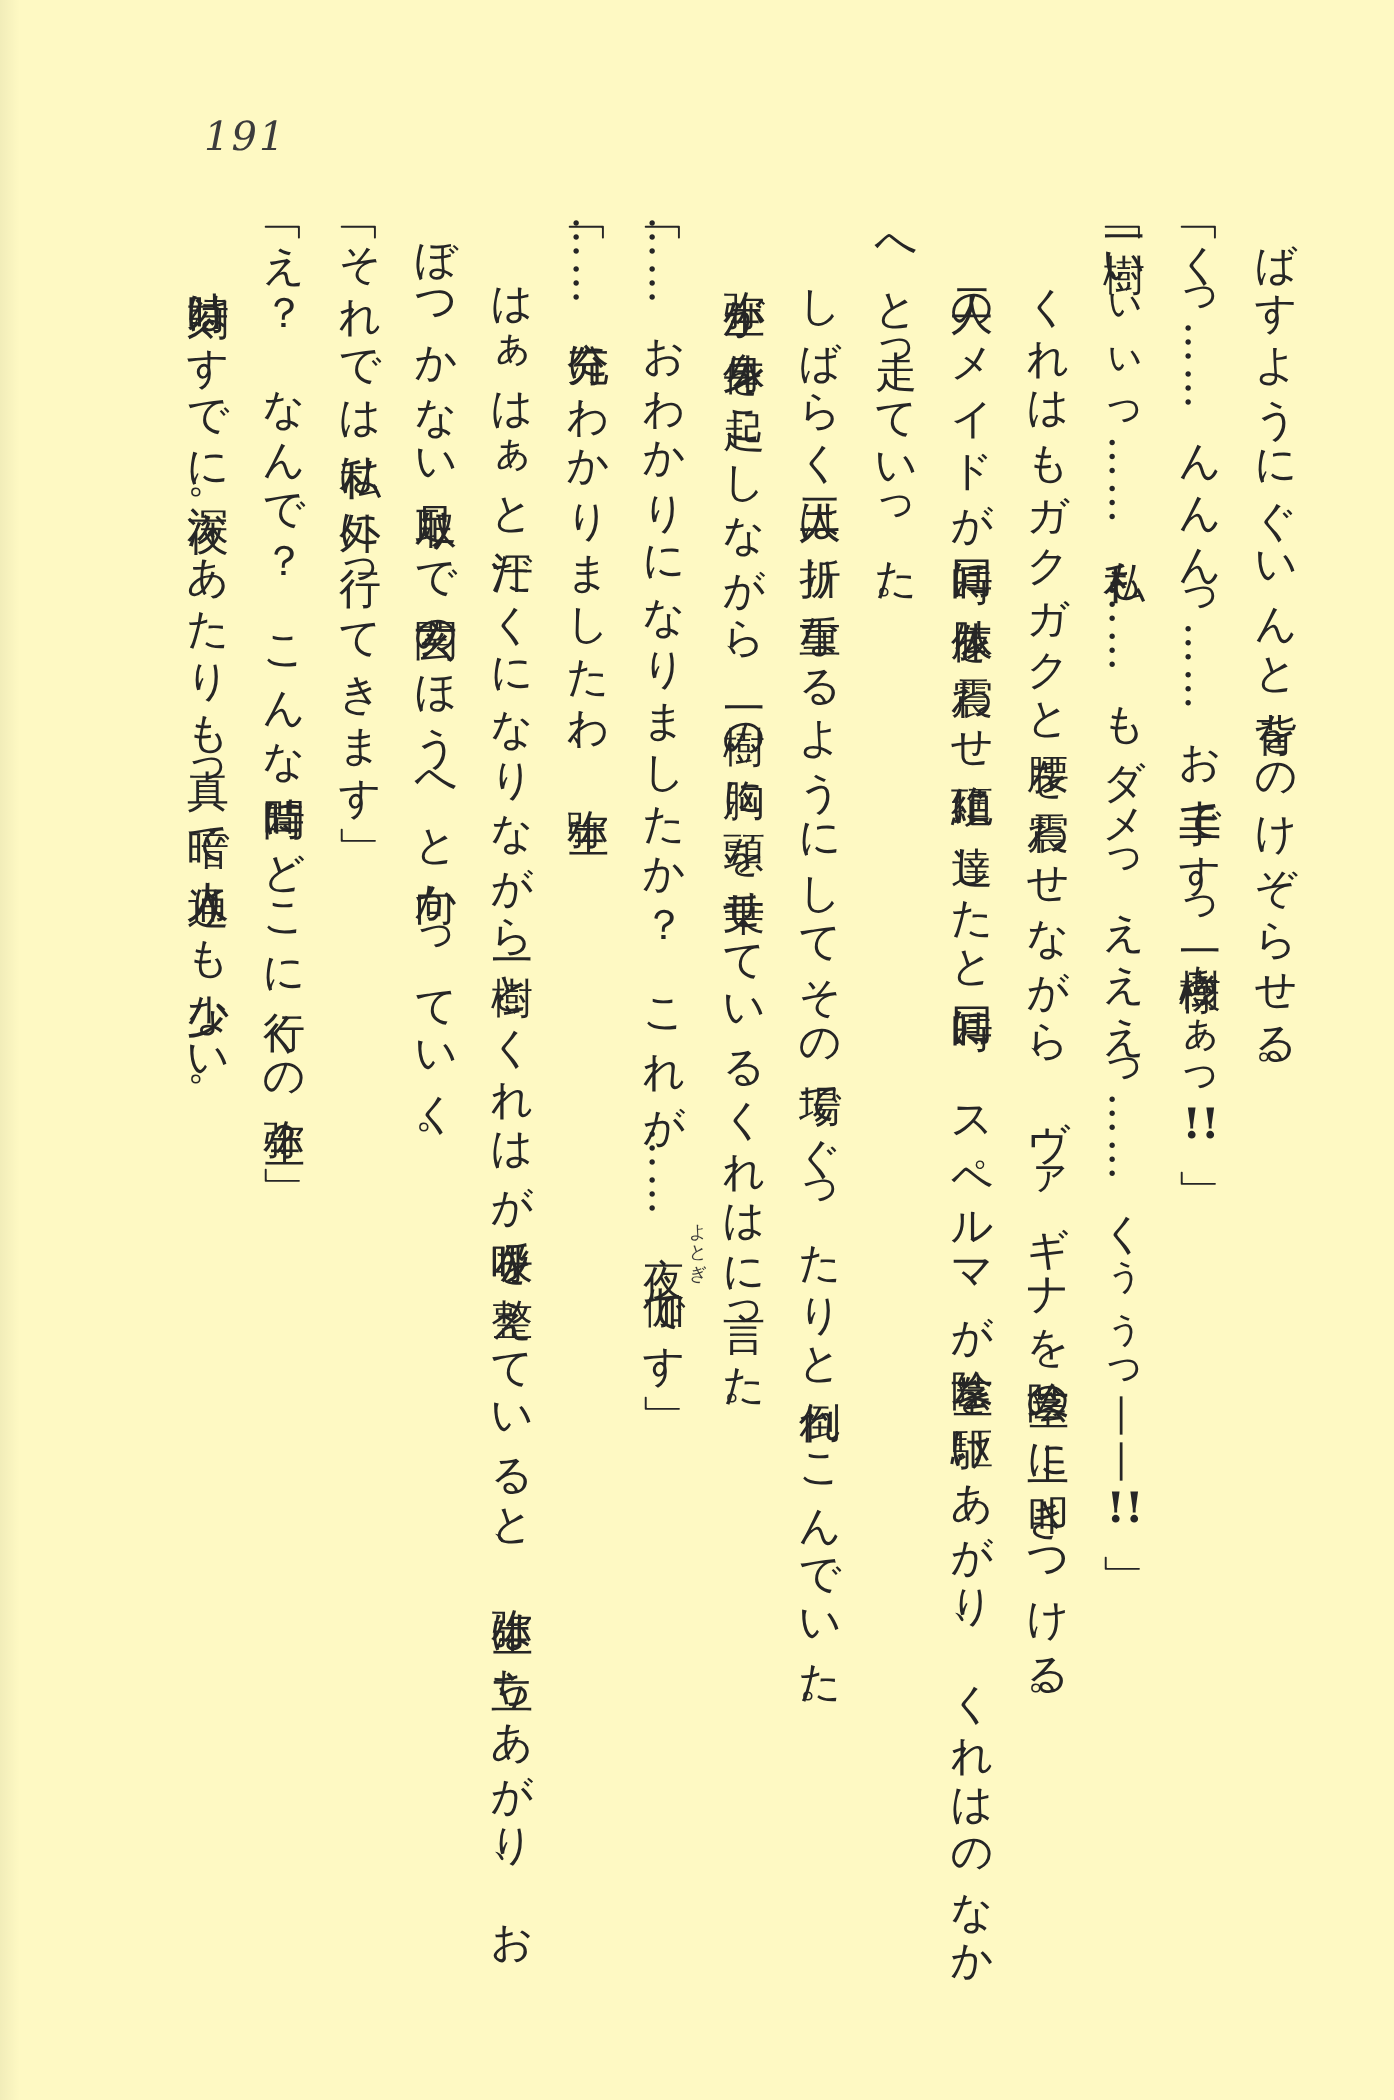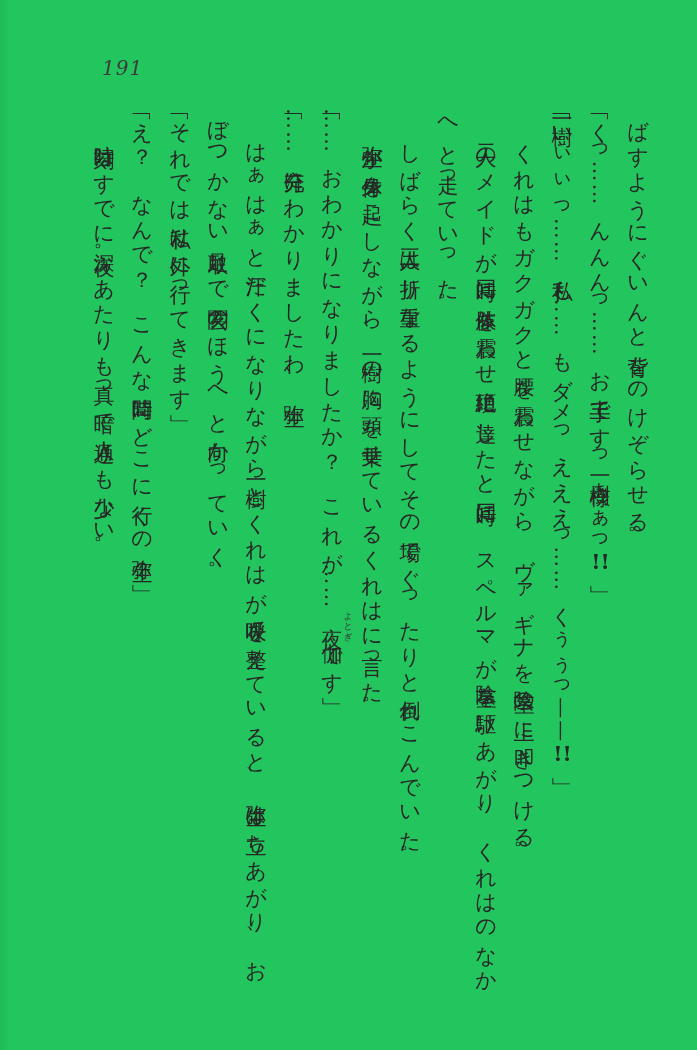--- a/index.html
+++ b/index.html
@@ -4,21 +4,21 @@
 <style>
   html, body {
     margin: 0;
     padding: 0;
     background: #ffffff;
   }
   .page {
     position: relative;
     width: 697px;
     height: 1050px;
-    background: #22c55e;
+    background: #fef9c3;
     overflow: hidden;
     font-family: "DejaVu Serif", "Liberation Serif", serif;
   }
   
   .page::before {
     content: "";
     position: absolute;
     left: 0; top: 0; bottom: 0;
     width: 10px;
     background: linear-gradient(to right, rgba(0,0,0,0.05), rgba(0,0,0,0));

